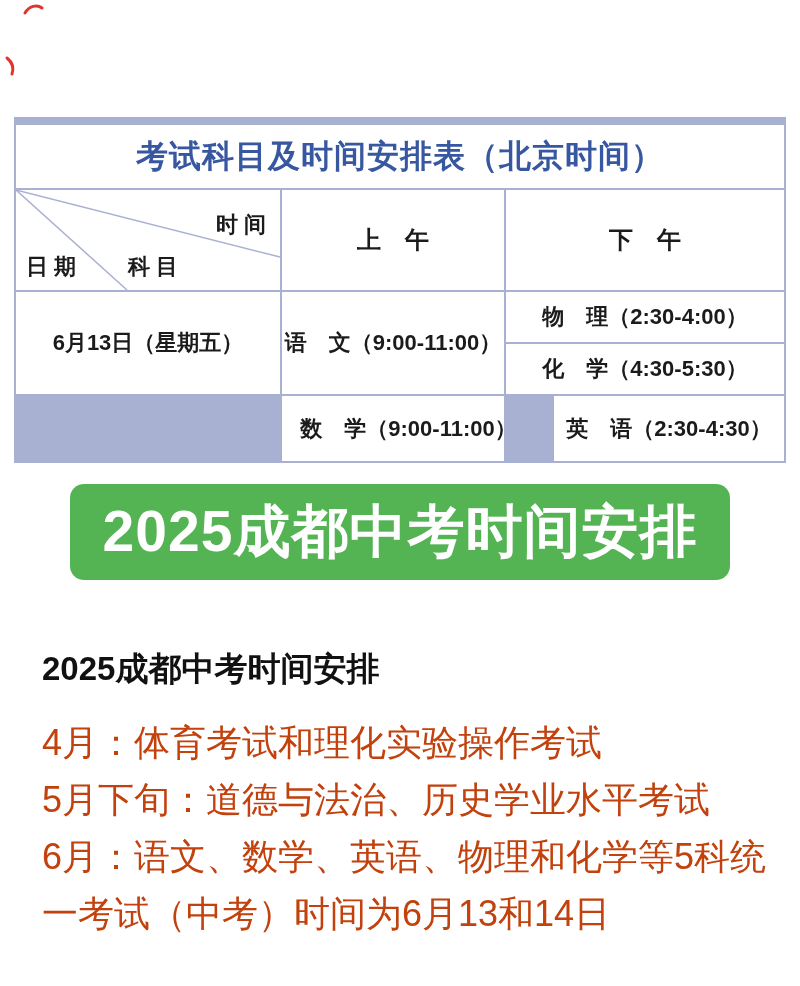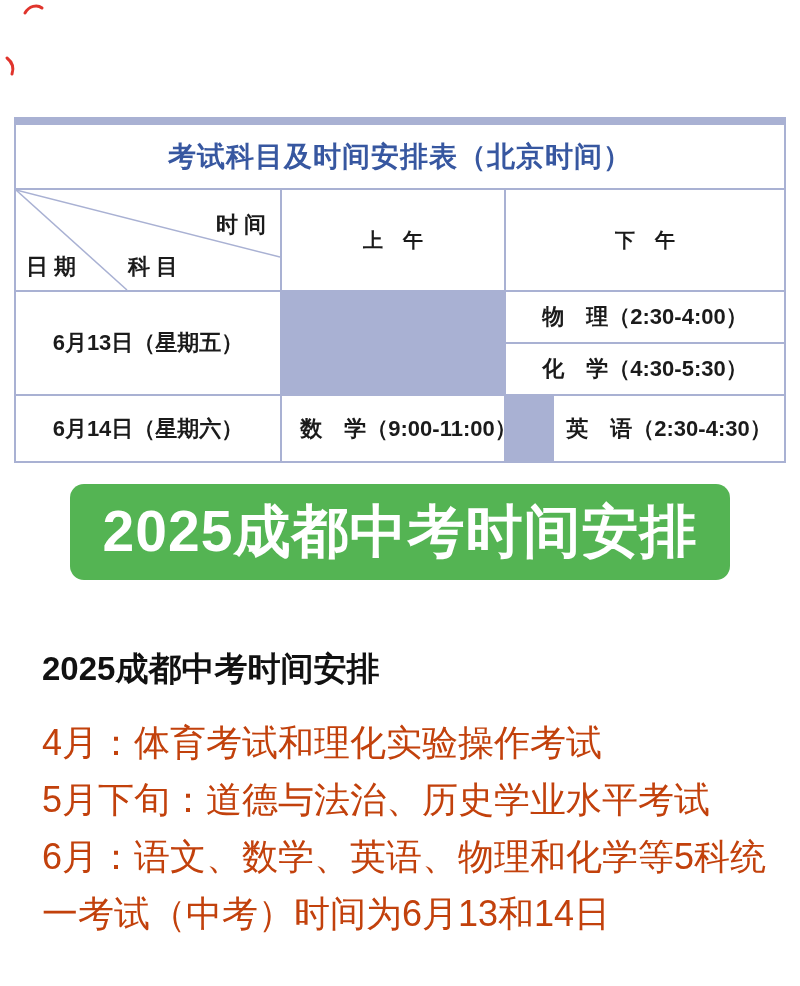--- a/index.html
+++ b/index.html
@@ -23,29 +23,29 @@
     background:var(--table_border,#a9b1d3);
     border:2px solid var(--table_border,#a9b1d3);
   }
   .cell{
     background:#ffffff;
     display:flex;align-items:center;justify-content:center;
     color:#1b1b1b;font-weight:700;font-size:22px;white-space:nowrap;
   }
   .cell.title{
     grid-column:1/4;grid-row:1;
-    color:var(--title_blue,#3757a0);font-size:28px;letter-spacing:1px;margin-top:6px;
+    color:var(--title_blue,#3757a0);font-size:32px;letter-spacing:1px;margin-top:6px;
   }
   .cell.corner{grid-column:1;grid-row:2;position:relative;}
   .corner svg{position:absolute;inset:0;width:100%;height:100%;}
   .corner .lbl{position:absolute;font-size:22px;font-weight:700;color:#1b1b1b;}
   .corner .lbl-time{top:20px;right:14px;}
   .corner .lbl-date{bottom:8px;left:10px;}
   .corner .lbl-subject{bottom:8px;left:112px;}
-  .cell.hdr{font-size:20px;}
+  .cell.hdr{font-size:24px;}
   .c-morning{grid-column:2;grid-row:2;}
   .c-afternoon{grid-column:3;grid-row:2;}
   .r1-date{grid-column:1;grid-row:3/5;}
   .r1-morning{grid-column:2;grid-row:3/5;}
   .r1-pm1{grid-column:3;grid-row:3;}
   .r1-pm2{grid-column:3;grid-row:4;}
   .r2-date{grid-column:1;grid-row:5;}
   .r2-morning{grid-column:2;grid-row:5;padding-left:31px;}
   .r2-pm{grid-column:3;grid-row:5;margin-left:48px;}
 
@@ -92,24 +92,24 @@
       </svg>
       <span class="lbl lbl-time">时 间</span>
       <span class="lbl lbl-date">日 期</span>
       <span class="lbl lbl-subject">科 目</span>
     </div>
 
     <div class="cell hdr c-morning">上　午</div>
     <div class="cell hdr c-afternoon">下　午</div>
 
     <div class="cell r1-date">6月13日（星期五）</div>
+    <div class="cell r1-morning">语　文（9:00-11:00）</div>
     <div class="cell r1-pm1">物　理（2:30-4:00）</div>
     <div class="cell r1-pm2">化　学（4:30-5:30）</div>
 
-    <div class="cell r2-date">6月14日（星期六）</div>
     <div class="cell r2-morning">数　学（9:00-11:00）</div>
     <div class="cell r2-pm">英　语（2:30-4:30）</div>
 
   </div>
 
   <div class="banner">
     <span>2025成都中考时间安排</span>
   </div>
 
   <div class="article-heading">2025成都中考时间安排</div>

